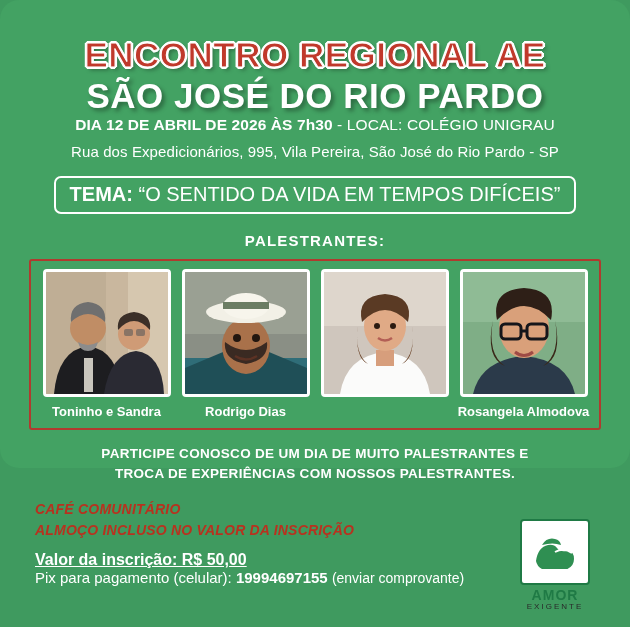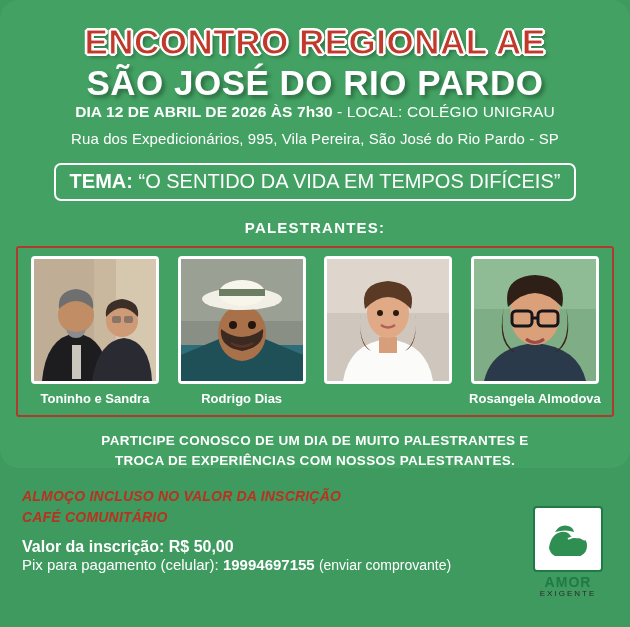--- a/index.html
+++ b/index.html
@@ -13,21 +13,21 @@
     font-family: "Liberation Sans", sans-serif;
     overflow: hidden;
     position: relative;
   }
   .poster {
     width: 630px;
     height: 468px;
     background: #43a263;
     position: relative;
     box-sizing: border-box;
-    padding: 4px;
+    padding: 17px;
     border-radius: 19px;
   }
 
   
   .title-wrap {
     text-align: center;
     padding-top: 20px;
   }
   .title-line1 {
     font-size: 35px;
@@ -153,20 +153,21 @@
     font-style: italic;
     font-size: 14px;
     letter-spacing: 0.2px;
     line-height: 1.5;
   }
   .price {
     color: #ffffff;
     font-weight: bold;
     font-size: 16px;
     margin-top: 10px;
+    text-decoration: underline;
   }
   .pix {
     color: #ffffff;
     font-size: 15px;
   }
   .pix b { font-weight: bold; }
   .pix .small { font-size: 14px; }
 
   
   .logo {
@@ -314,22 +315,22 @@
     </div>
 
   </div>
 
   <div class="cta">
     <div>PARTICIPE CONOSCO DE UM DIA DE MUITO PALESTRANTES E</div>
     <div>TROCA DE EXPERIÊNCIAS COM NOSSOS PALESTRANTES.</div>
   </div>
 
   <div class="bottom">
+    <div class="red-line">CAFÉ COMUNITÁRIO</div>
     <div class="red-line">ALMOÇO INCLUSO NO VALOR DA INSCRIÇÃO</div>
-    <div class="red-line">CAFÉ COMUNITÁRIO</div>
     <div class="price">Valor da inscrição: R$ 50,00</div>
     <div class="pix">
       <span>Pix para pagamento (celular):</span>
       <b>19994697155</b>
       <span class="small">(enviar comprovante)</span>
     </div>
 
     <div class="logo">
       <div class="logo-square">
         <svg class="logo-hands" viewBox="0 0 46 34" aria-hidden="true">

